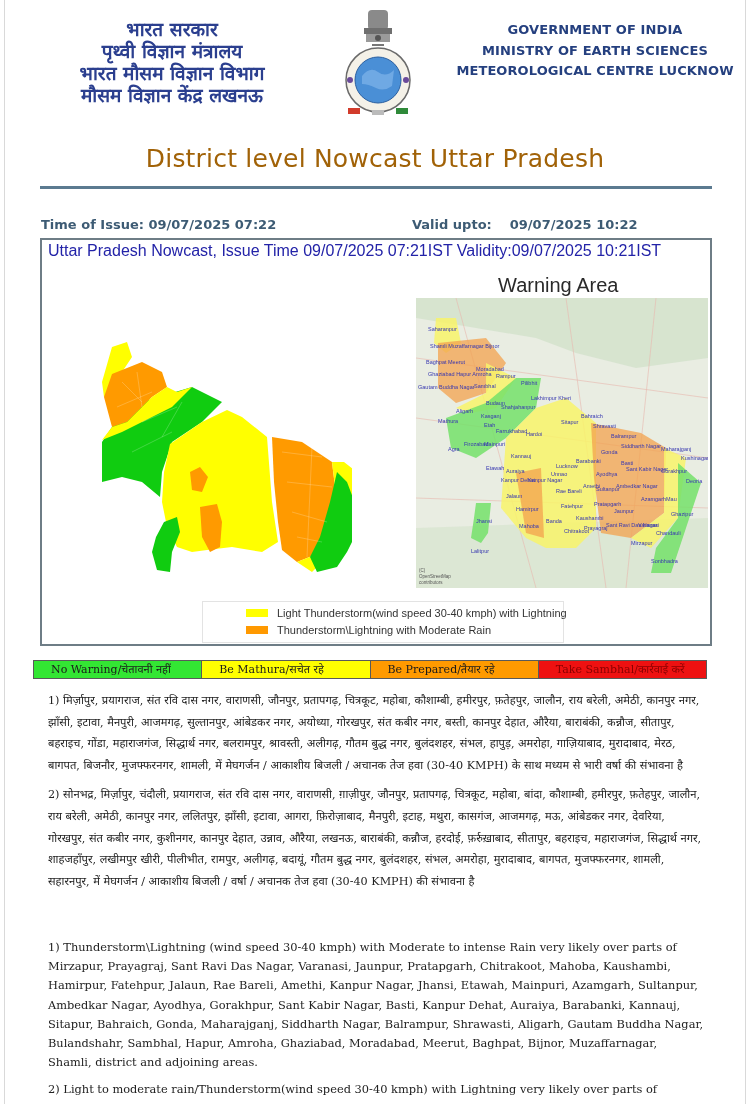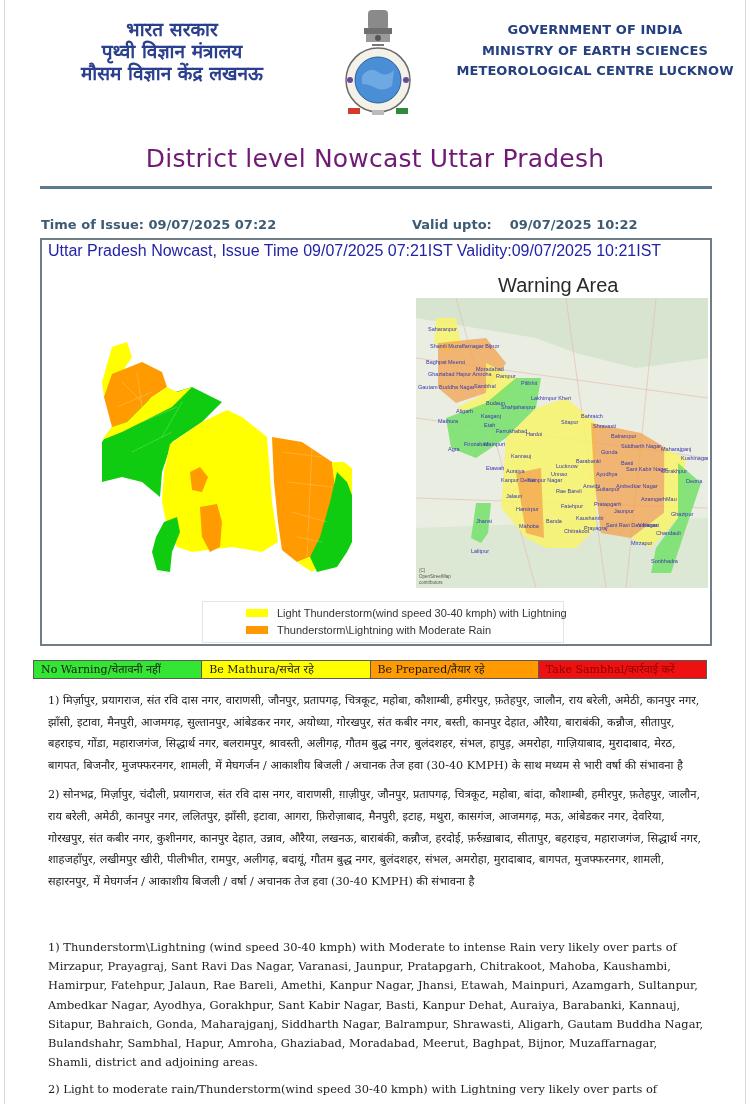--- a/index.html
+++ b/index.html
@@ -6,21 +6,21 @@
   body { width: 750px; height: 1104px; overflow: hidden; position: relative; font-family: "Liberation Sans", "DejaVu Sans", sans-serif; }
   .page-edge-left { position: absolute; left: 4px; top: 0; bottom: 0; width: 1px; background: #d9d9d9; }
   .page-edge-right { position: absolute; right: 4px; top: 0; bottom: 0; width: 1px; background: #d9d9d9; }
 
   
   .hdr-hindi { position: absolute; left: 52px; top: 18px; width: 240px; text-align: center; color: #2b3f8f; font-family: "DejaVu Sans", sans-serif; font-weight: bold; line-height: 22px; }
   .hdr-hindi div { font-size: 19px; }
   .emblem { position: absolute; left: 338px; top: 6px; width: 80px; height: 110px; }
   .hdr-eng { position: absolute; left: 450px; top: 20px; width: 290px; text-align: center; color: #25407f; font-family: "DejaVu Sans", sans-serif; font-weight: bold; font-size: 13px; line-height: 20.5px; letter-spacing: 0.1px; }
 
-  .doc-title { position: absolute; left: 0; width: 750px; top: 144px; text-align: center; font-family: "DejaVu Sans", sans-serif; font-size: 25px; color: #701a75; letter-spacing: 0.2px; }
+  .doc-title { position: absolute; left: 0; width: 750px; top: 144px; text-align: center; font-family: "DejaVu Sans", sans-serif; font-size: 25px; color: #a16207; letter-spacing: 0.2px; }
   .title-rule { position: absolute; left: 40px; top: 186px; width: 672px; height: 3px; background: #5b7a90; }
 
   .issue-line { position: absolute; top: 217px; font-family: "DejaVu Sans", sans-serif; font-size: 13px; font-weight: bold; color: #3d5b74; }
   .issue-left { left: 41px; }
   .issue-right { left: 412px; }
   .issue-right .gap { display: inline-block; width: 18px; }
 
   
   .map-frame { position: absolute; left: 40px; top: 238px; width: 672px; height: 408px; border: 2px solid #6e7d86; box-sizing: border-box; background: #fff; }
   .map-frame-title { position: absolute; left: 6px; top: 2px; font-family: "Liberation Sans", sans-serif; font-size: 16px; color: #2323a8; white-space: nowrap; }
@@ -28,38 +28,39 @@
   .warn-title { position: absolute; left: 456px; top: 34px; font-family: "Liberation Sans", sans-serif; font-size: 20px; color: #2a2a2a; }
   .osm-map { position: absolute; left: 374px; top: 58px; width: 292px; height: 290px; background: #e8ece2; overflow: hidden; }
   .legend { position: absolute; left: 160px; top: 361px; width: 360px; height: 40px; border: 1px solid #e3e3e3; background: #fff; }
   .legend-row { position: absolute; left: 4px; height: 16px; display: flex; align-items: center; font-family: "Liberation Sans", sans-serif; font-size: 11px; color: #333; white-space: nowrap; margin-left: 39px; }
   .legend-row .sw { width: 22px; height: 8px; margin-right: 9px; }
   .legend-row.r1 { top: 3px; }
   .legend-row.r2 { top: 20px; }
 
   
   .color-bar { position: absolute; left: 33px; top: 660px; width: 674px; height: 19px; display: flex; border: 1px solid #5a5a5a; box-sizing: border-box; }
-  .cb-cell { flex: 1; font-family: "DejaVu Serif", serif; font-size: 11px; line-height: 17px; padding-left: 7px; border-right: 1px solid #5a5a5a; white-space: nowrap; overflow: hidden; }
+  .cb-cell { flex: 1; font-family: "DejaVu Serif", serif; font-size: 11px; line-height: 17px; padding-left: 17px; border-right: 1px solid #5a5a5a; white-space: nowrap; overflow: hidden; }
   .cb-cell:last-child { border-right: none; }
 
   
   .txt { position: absolute; left: 40px; width: 672px; font-family: "DejaVu Serif", serif; color: #222; }
   .hin { top: 682px; font-size: 11.2px; line-height: 21.6px; }
   .eng { top: 930px; font-size: 11.4px; line-height: 19.2px; }
   .para { margin: 8px; }
 </style>
 </head>
 <body>
 
 <div class="page-edge-left"></div>
 <div class="page-edge-right"></div>
 
 <div class="hdr-hindi">
   <div>भारत सरकार</div>
   <div>पृथ्वी विज्ञान मंत्रालय</div>
+  <div>भारत मौसम विज्ञान विभाग</div>
   <div>मौसम विज्ञान केंद्र लखनऊ</div>
 </div>
 
 <svg class="emblem" viewBox="0 0 80 110">
 
   <rect x="30" y="4" width="20" height="20" rx="4" fill="#8a8a8a"></rect>
   <rect x="26" y="22" width="28" height="6" fill="#6f6f6f"></rect>
   <rect x="28" y="28" width="24" height="8" fill="#9a9a9a"></rect>
   <circle cx="40" cy="32" r="3" fill="#555"></circle>
   <rect x="34" y="38" width="12" height="2" fill="#777"></rect>

